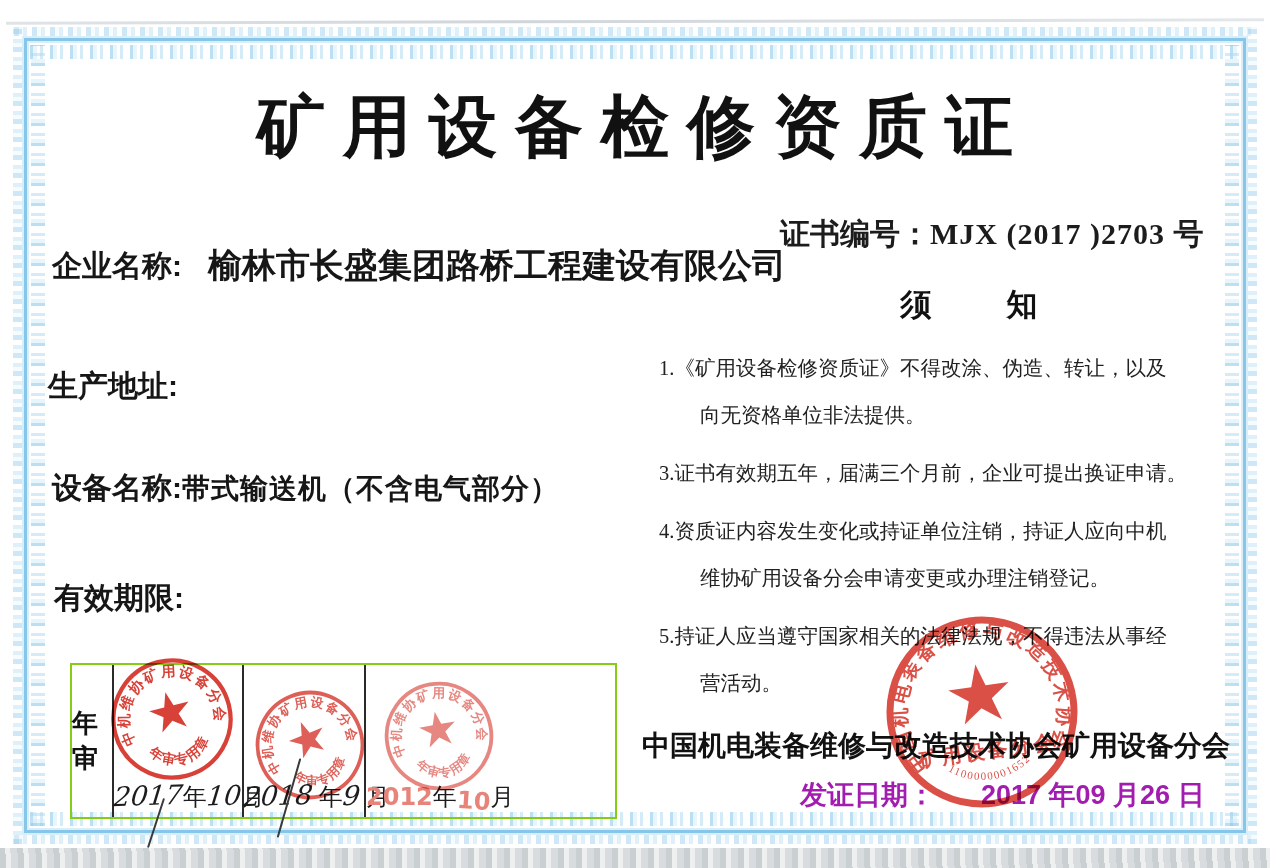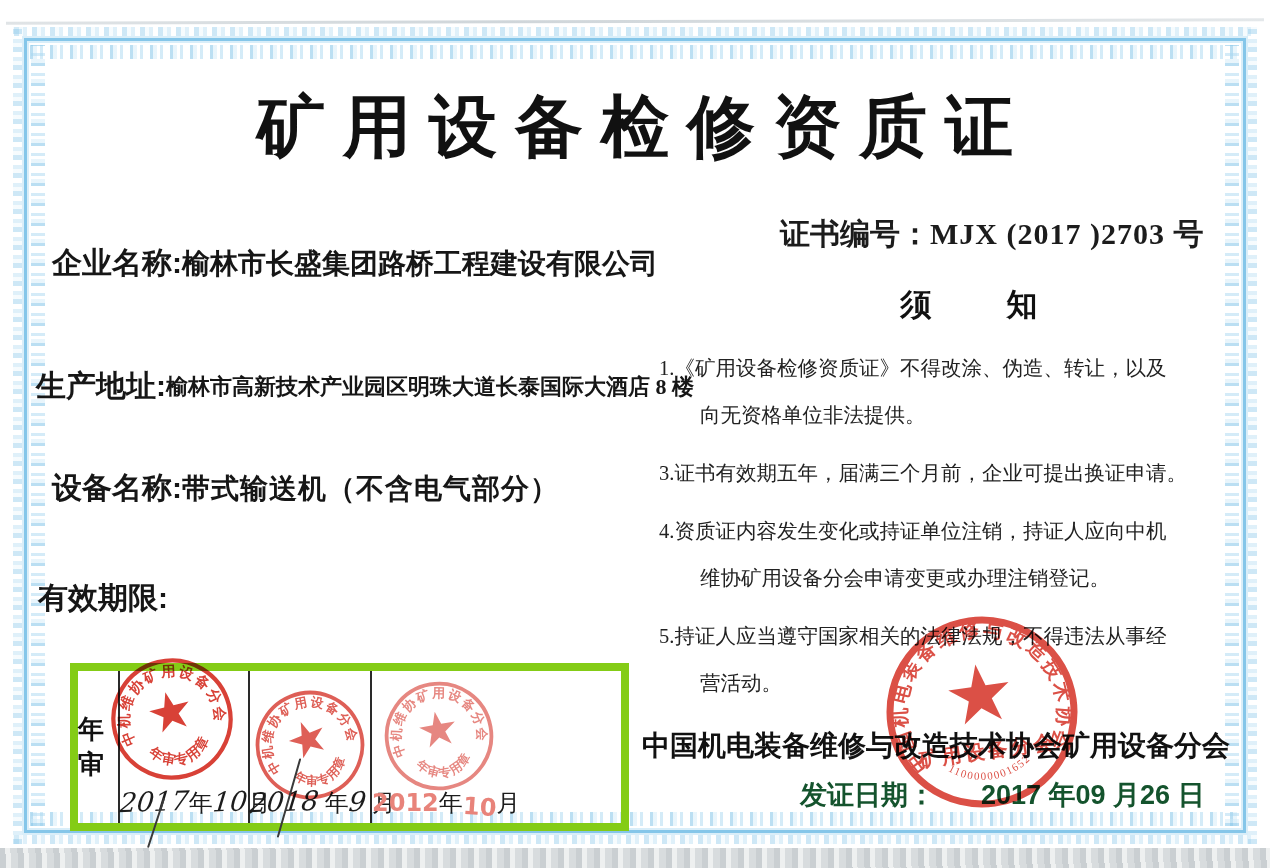--- a/index.html
+++ b/index.html
@@ -30,36 +30,36 @@
   .orn-left{left:31px;} .orn-right{right:31px;}
   
   .title{position:absolute;left:30px;right:30px;top:82px;margin:0;text-align:center;
         font-family:"Liberation Sans",sans-serif;font-weight:700;font-size:68px;
         letter-spacing:18px;padding-left:18px;color:#111;}
   .certno{position:absolute;left:780px;top:214px;font-size:30px;font-weight:700;white-space:nowrap;}
   .certno .val{letter-spacing:1px;}
   .field{position:absolute;display:flex;align-items:center;white-space:nowrap;}
   .flabel{font-family:"Liberation Sans",sans-serif;font-weight:600;font-size:30px;color:#161616;}
   .fvalue{font-weight:700;color:#161616;}
-  .f0{left:52px;top:243px;} .f0 .fvalue{font-size:28px;}
-  .f1{left:36px;top:366px;} .f1 .fvalue{font-size:22px;}
+  .f0{left:52px;top:243px;} .f0 .fvalue{font-size:34px;margin-left:26px;}
+  .f1{left:48px;top:366px;gap:44px;} .f1 .fvalue{font-size:22px;}
   .f2{left:52px;top:468px;} .f2 .fvalue{font-size:28px;letter-spacing:1px;}
-  .f3{left:38px;top:578px;flex-direction:column;} .f3 .fvalue{font-size:26px;}
+  .f3{left:54px;top:578px;flex-direction:column;} .f3 .fvalue{font-size:26px;}
   .notice-head{position:absolute;left:700px;top:284px;width:560px;text-align:center;
         font-size:31px;font-weight:600;letter-spacing:22px;color:#111;}
   .notice{position:absolute;left:648px;top:334px;width:600px;margin:0;padding:0;list-style:none;
         font-size:20.5px;line-height:47px;color:#222;}
   .notice li{margin:11px;padding-left:2em;text-indent:-2em;white-space:pre-wrap;}
   .issuer{position:absolute;left:642px;top:727px;width:600px;white-space:nowrap;
         font-family:"Liberation Sans",sans-serif;font-weight:700;font-size:28px;color:#111;}
   .issue-date{position:absolute;left:800px;top:777px;white-space:nowrap;
-        font-family:"Liberation Sans",sans-serif;font-weight:700;font-size:27px;color:#14532d;}
+        font-family:"Liberation Sans",sans-serif;font-weight:700;font-size:27px;color:#a21caf;}
   .issue-date .lbl{margin-right:46px;}
   
-  .ar-table{position:absolute;left:70px;top:663px;width:543px;height:152px;border:8px solid #84cc16;
+  .ar-table{position:absolute;left:70px;top:663px;width:543px;height:152px;border:2px solid #84cc16;
         display:grid;grid-template-columns:40px 130px 122px 126px 125px;background:transparent;}
   .ar-cell{border-left:2px solid #2a2a2a;position:relative;}
   .ar-label{display:flex;flex-direction:column;justify-content:space-around;align-items:center;
         font-size:26px;font-weight:600;color:#111;padding:10px 0;}
   .ar-date{position:absolute;left:0;right:0;bottom:4px;text-align:center;font-size:24px;
         color:#1c1c1c;white-space:nowrap;}
   .hand{font-family:"DejaVu Serif",serif;font-style:italic;display:inline-block;
         transform:skewX(-8deg) rotate(-2deg);font-size:27px;}
   .stamp-num{font-family:"DejaVu Sans",sans-serif;color:#e8837a;font-weight:600;display:inline-block;}
   .stamp-num.m{transform:translateY(4px) rotate(4deg);}
@@ -97,21 +97,20 @@
   <div class="certno">
     <span>证书编号：</span><span class="val">MJX (2017 )2703 号</span>
   </div>
 
   <div class="field f0">
     <span class="flabel">企业名称:</span>
     <span class="fvalue">榆林市长盛集团路桥工程建设有限公司</span>
   </div>
   <div class="field f1">
     <span class="flabel">生产地址:</span>
-    <span class="fvalue">榆林市高新技术产业园区明珠大道长泰国际大酒店 8 楼</span>
   </div>
   <div class="field f2">
     <span class="flabel">设备名称:</span>
     <span class="fvalue">带式输送机（不含电气部分）</span>
   </div>
   <div class="field f3">
     <span class="flabel">有效期限:</span>
   </div>
 
   <div class="notice-head">须　知</div>

